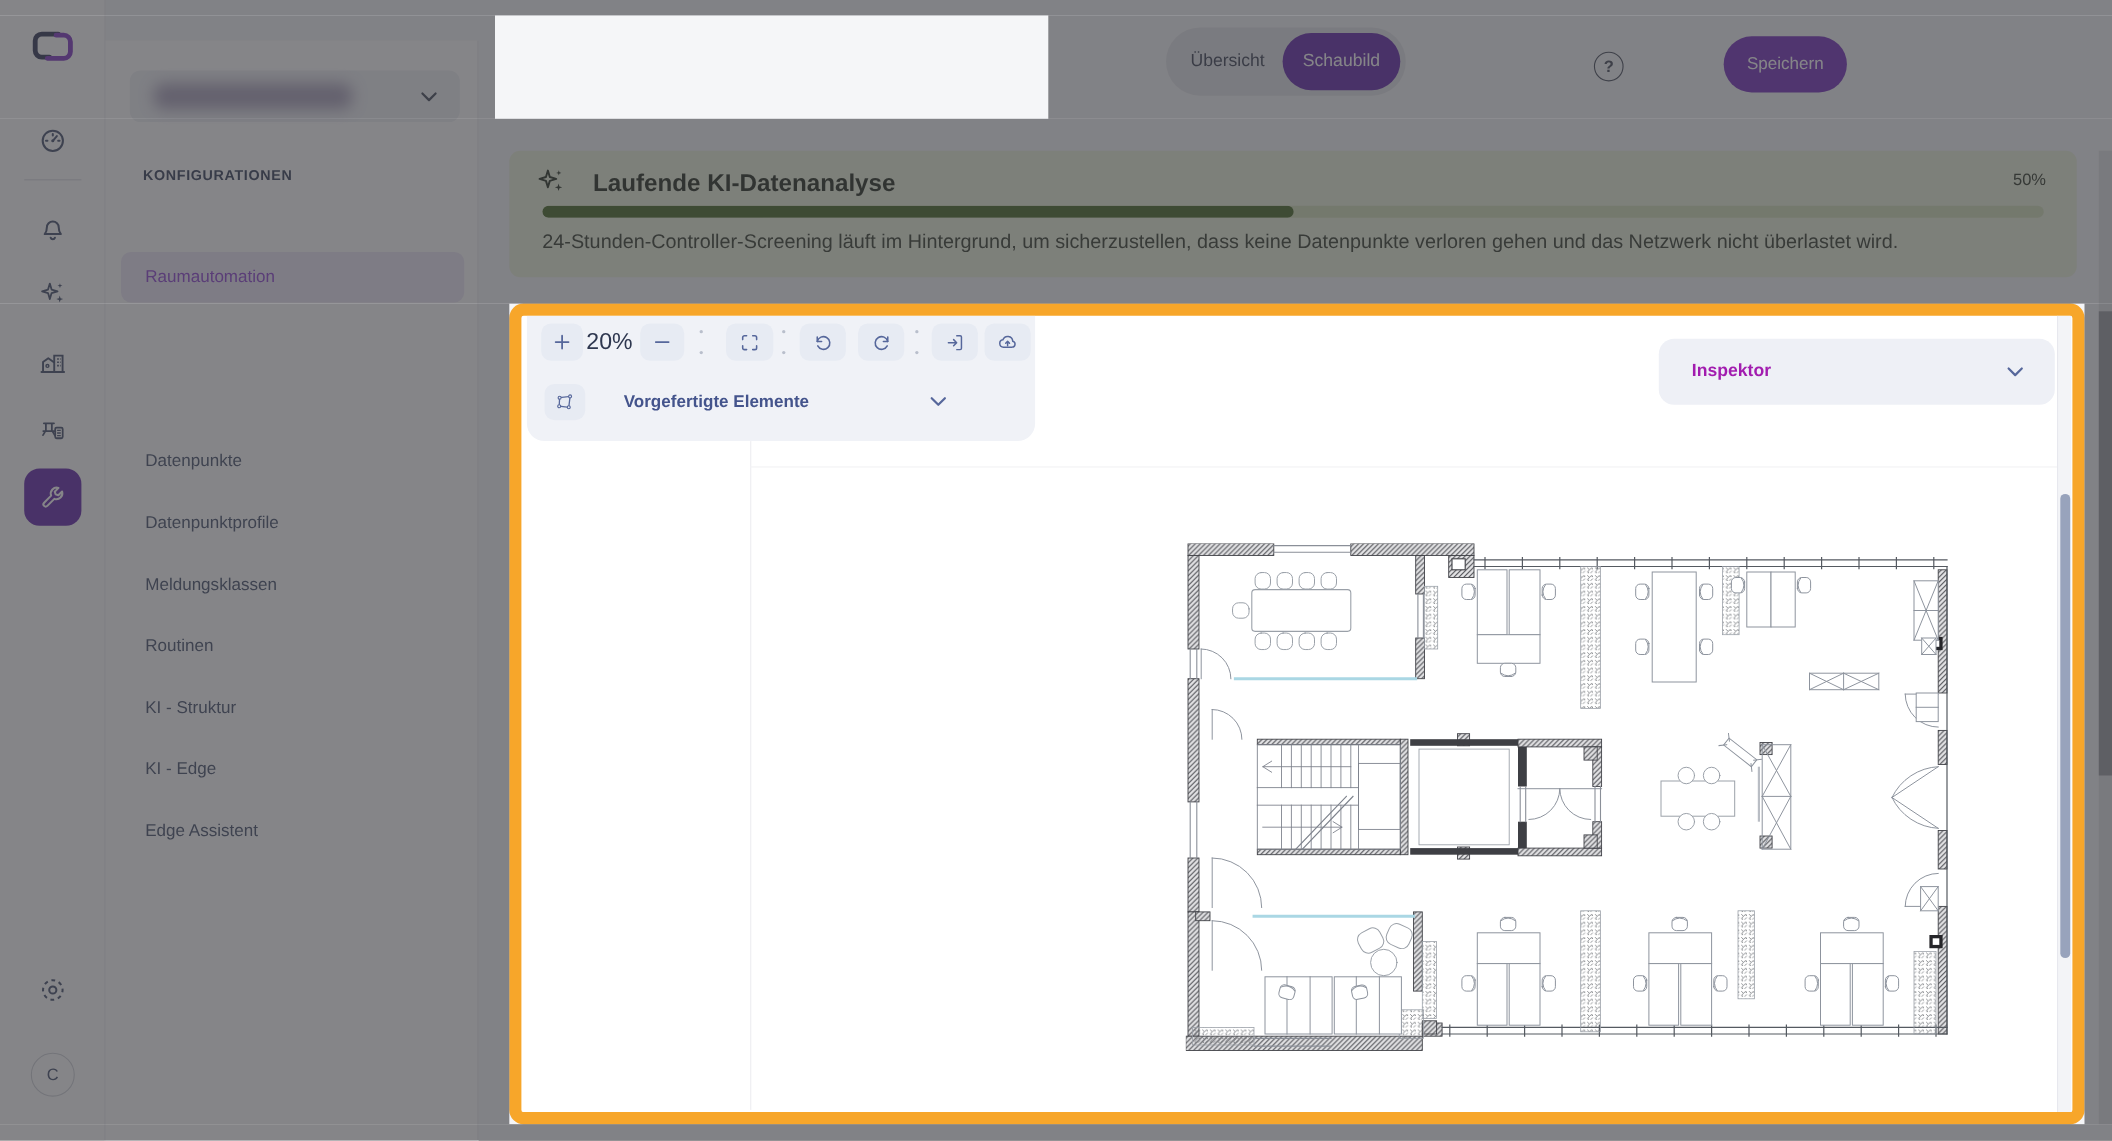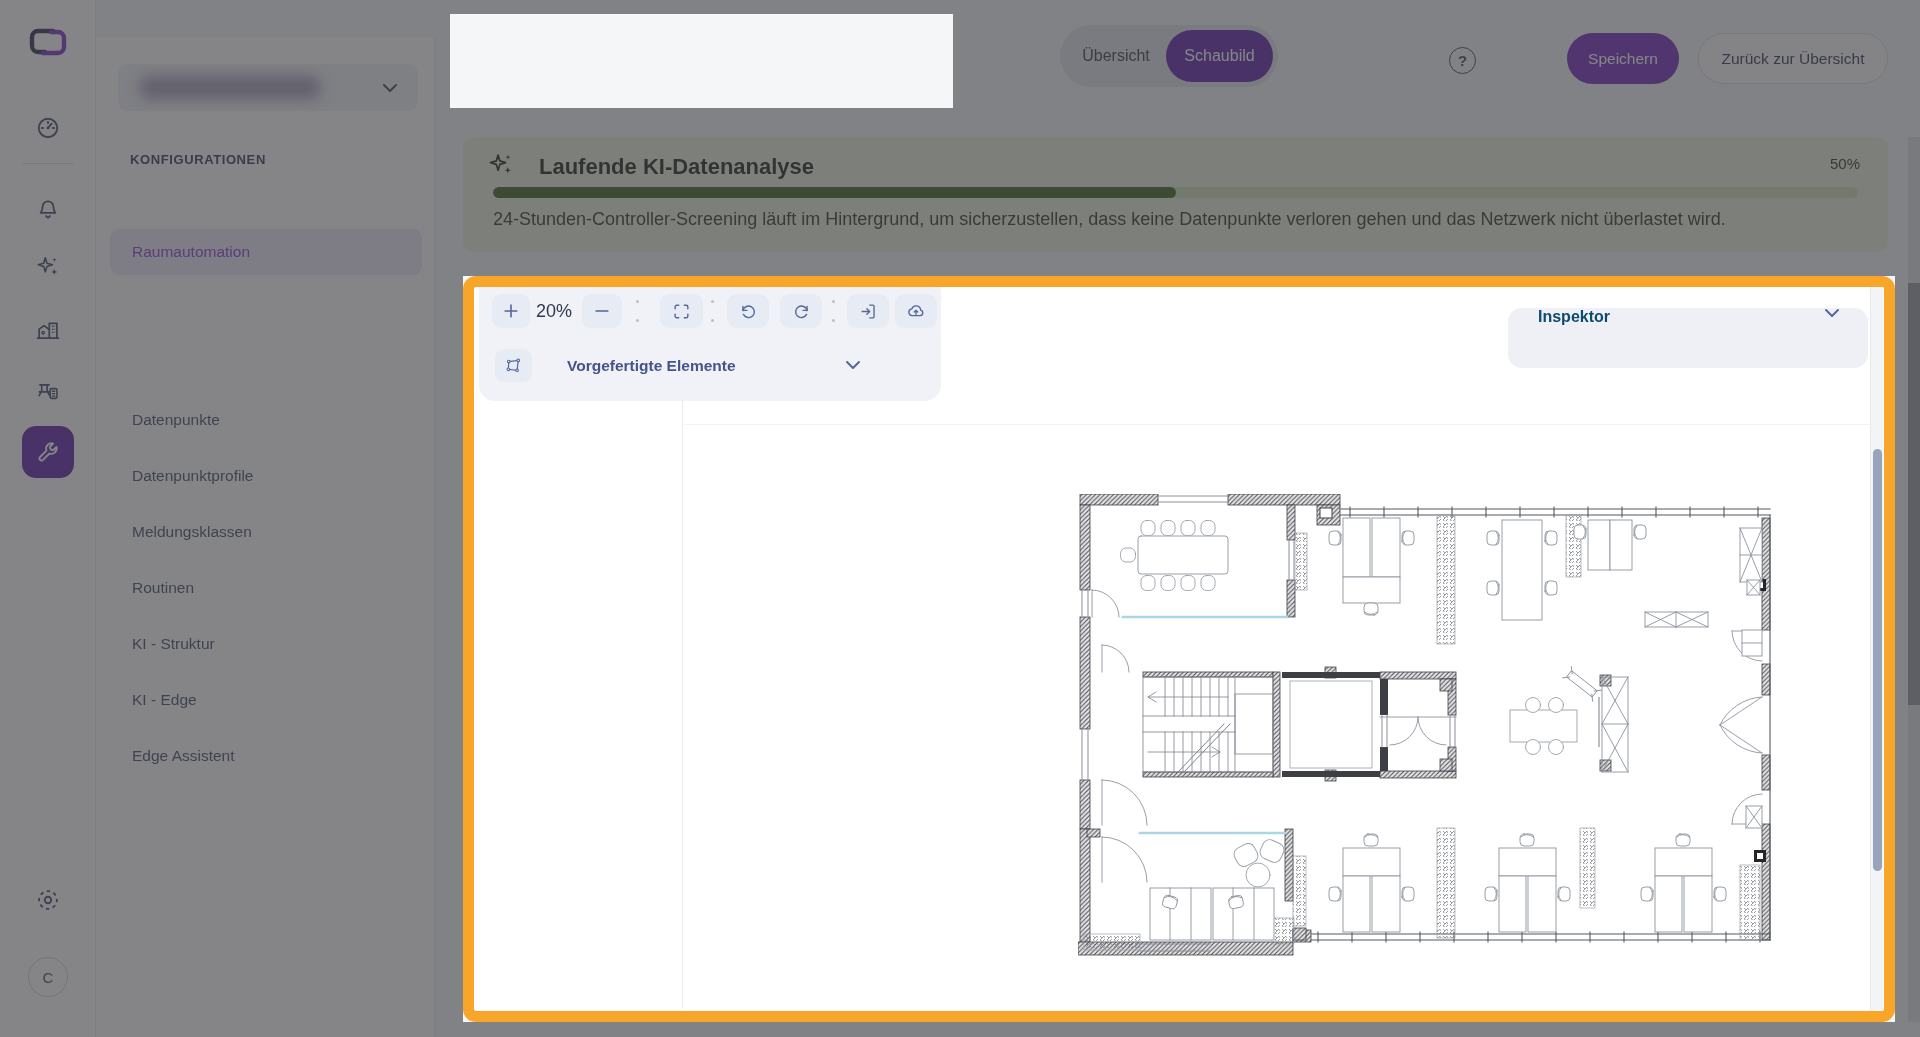--- a/index.html
+++ b/index.html
@@ -38,25 +38,25 @@
   .banner .fill{height:100%;background:#40621D;border-radius:6px;width:50%;}
   .banner .b-desc{position:absolute;left:30px;top:72px;font-size:18px;color:#2e3627;}
   .spark{position:absolute;left:24px;top:14px;width:28px;height:28px;color:#1f2a1a;}
   
   .hl-canvas{position:absolute;left:463px;top:276px;width:1432px;height:746px;border:11px solid #F7A62A;border-radius:13px;background:#fff;z-index:40;}
   .cv{position:relative;width:100%;height:100%;overflow:hidden;}
   .tb-panel{position:absolute;left:5px;top:0;width:462px;height:114px;background:#F0F2F7;border-radius:0 0 16px 16px;}
   .tb-btn{position:absolute;top:7px;height:34px;background:#E7EBF3;border:none;border-radius:9px;display:flex;align-items:center;justify-content:center;color:#56679B;}
   .tb-dots{position:absolute;top:13px;width:3px;height:22px;display:flex;flex-direction:column;justify-content:space-between;align-items:center;}
   .tb-dots i{width:3px;height:3px;border-radius:50%;background:#b9bfcc;}
-  .tb-zoom{position:absolute;left:52px;top:7px;width:46px;height:34px;display:flex;align-items:center;justify-content:center;font-size:18px;color:#2F3850;}
+  .tb-zoom{position:absolute;left:52px;top:7px;width:46px;height:34px;display:flex;align-items:center;justify-content:center;font-size:21px;color:#2F3850;}
   .palette-btn{position:absolute;left:16px;top:62px;width:37px;height:33px;background:#E7EBF3;border:none;border-radius:9px;display:flex;align-items:center;justify-content:center;color:#56679B;}
   .palette-label{position:absolute;left:88px;top:62px;height:33px;display:flex;align-items:center;font-size:15.5px;font-weight:bold;color:#44548C;}
   .palette-chev{position:absolute;left:366px;top:73px;color:#56679B;}
-  .inspector{position:absolute;left:1034px;top:21px;width:360px;height:60px;background:#EEF0F6;border-radius:14px;display:flex;align-items:flex-start;justify-content:space-between;padding:0 28px 0 30px;font-size:16px;font-weight:bold;color:#0c4a6e;}
+  .inspector{position:absolute;left:1034px;top:21px;width:360px;height:60px;background:#EEF0F6;border-radius:14px;display:flex;align-items:center;justify-content:space-between;padding:0 28px 0 30px;font-size:16px;font-weight:bold;color:#a21caf;}
   .cv-vline{position:absolute;left:208px;top:114px;width:1px;height:608px;background:#ededf0;}
   .cv-hline{position:absolute;left:208px;top:137px;width:1188px;height:1px;background:#f2f2f4;}
   .cv-sb-track{position:absolute;left:1396px;top:0;width:13px;height:724px;background:#f3f4f7;border-left:1px solid #e7e8ee;}
   .cv-sb-thumb{position:absolute;left:2px;top:162px;width:9px;height:422px;background:#98A3BC;border-radius:5px;}
   
   .dim{position:absolute;background:rgba(62,62,66,0.63);z-index:50;pointer-events:none;}
   .pagebar{position:absolute;left:1908px;top:137px;width:12px;height:885px;background:#dfe0e4;z-index:3;}
   .pagebar .pthumb{position:absolute;left:0;top:146px;width:12px;height:422px;background:#95979e;}
   .chev{stroke:#3d4454;stroke-width:2;fill:none;stroke-linecap:round;stroke-linejoin:round;}
 </style>
@@ -126,21 +126,20 @@
     <div class="menu-item" style="top:640px">KI - Edge</div>
     <div class="menu-item" style="top:696px">Edge Assistent</div>
   </div>
 
   <div class="toggle">
     <div class="opt">Übersicht</div>
     <div class="pill">Schaubild</div>
   </div>
   <div class="help">?</div>
   <button class="btn-save">Speichern</button>
-  <button class="btn-back">Zurück zur Übersicht</button>
 
   <div class="banner">
     <svg class="spark" viewBox="0 0 24 24">
       <path d="M9.5 3.5l1.5 5 5 1.5-5 1.5-1.5 5-1.5-5-5-1.5 5-1.5z" fill="none" stroke="currentColor" stroke-width="1.5" stroke-linejoin="round"></path>
       <path d="M17.8 13.6l.7 2.2 2.2.7-2.2.7-.7 2.2-.7-2.2-2.2-.7 2.2-.7z" fill="currentColor"></path>
       <path d="M18 3.2l.5 1.6 1.6.5-1.6.5-.5 1.6-.5-1.6-1.6-.5 1.6-.5z" fill="currentColor"></path>
     </svg>
     <div class="b-title">Laufende KI-Datenanalyse</div>
     <div class="b-pct">50%</div>
     <div class="track">

